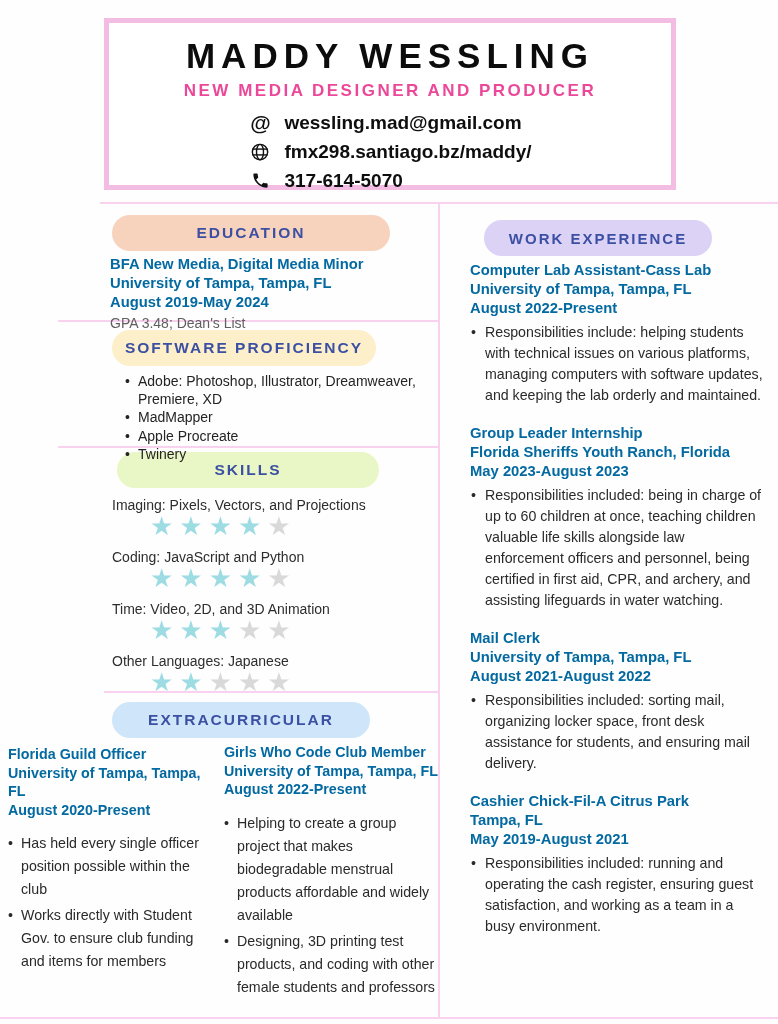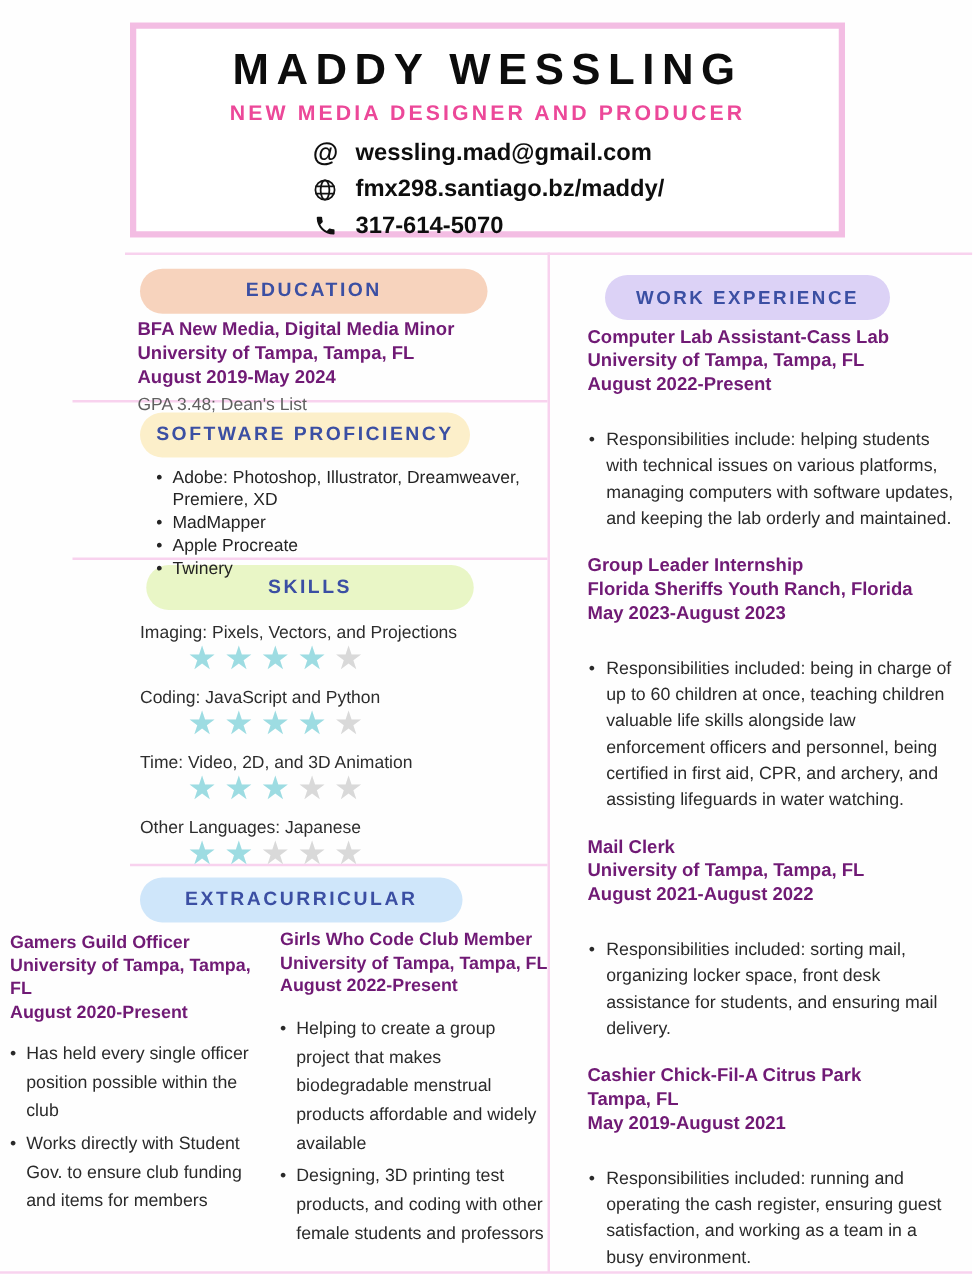--- a/index.html
+++ b/index.html
@@ -42,21 +42,21 @@
 
   
   .pill{position:absolute;height:36px;border-radius:18px;display:flex;align-items:center;justify-content:center;
     font-size:15.5px;font-weight:700;letter-spacing:2px;color:var(--heading-blue);}
   .pill-edu{left:112px;top:215px;width:278px;background:var(--edu-pill);}
   .pill-soft{left:112px;top:330px;width:264px;background:var(--soft-pill);}
   .pill-skills{left:117px;top:452px;width:262px;background:var(--skills-pill);}
   .pill-extra{left:112px;top:702px;width:258px;background:var(--extra-pill);}
   .pill-work{left:484px;top:220px;width:228px;background:var(--work-pill);font-size:15px;}
 
-  .bold-line{font-weight:700;font-size:14.8px;line-height:19px;color:#701a75;}
+  .bold-line{font-weight:700;font-size:14.8px;line-height:19px;color:#0369a1;}
 
   
   .edu-block{position:absolute;left:110px;top:255px;width:330px;}
   .edu-note{font-size:14px;color:var(--text-gray);margin-top:3px;}
 
   
   .soft-list{position:absolute;left:124px;top:373px;width:310px;list-style:none;}
   .soft-list li{position:relative;padding-left:14px;font-size:14px;line-height:17.5px;color:#242424;margin-bottom:1px;}
   .soft-list li::before{content:"•";position:absolute;left:1px;top:0;color:#242424;}
 
@@ -74,21 +74,21 @@
   .extra-col1{left:8px;top:745px;width:207px;}
   .extra-col2{left:224px;top:743px;width:214px;}
   .x-bullets{margin-top:13px;list-style:none;}
   .x-bullets li{position:relative;padding-left:13px;font-size:14.2px;line-height:23px;color:#2a2a2a;margin-bottom:3px;}
   .x-bullets li::before{content:"•";position:absolute;left:0;top:0;color:#2a2a2a;}
   .extra-col .bold-line{font-size:14.3px;line-height:18.5px;}
 
   
   .work-col{position:absolute;left:470px;top:261px;width:296px;}
   .work-entry{margin-bottom:18px;}
-  .w-bullets{margin-top:24px;list-style:none;}
+  .w-bullets{margin-top:4px;list-style:none;}
   .w-bullets li{position:relative;padding-left:15px;font-size:14.2px;line-height:21px;color:#2a2a2a;}
   .w-bullets li::before{content:"•";position:absolute;left:1px;top:0;color:#2a2a2a;}
 </style>
 </head>
 <body>
 
 <div id="page">
 
   <div class="header-box">
     <div class="name">MADDY WESSLING</div>
@@ -160,21 +160,21 @@
       <div class="skill-label">Time: Video, 2D, and 3D Animation</div>
       <div class="stars"><span class="star filled">★</span><span class="star filled">★</span><span class="star filled">★</span><span class="star empty">★</span><span class="star empty">★</span></div>
     </div>
     <div class="skill-group">
       <div class="skill-label">Other Languages: Japanese</div>
       <div class="stars"><span class="star filled">★</span><span class="star filled">★</span><span class="star empty">★</span><span class="star empty">★</span><span class="star empty">★</span></div>
     </div>
   </div>
 
   <div class="extra-col extra-col1">
-    <div class="bold-line">Gamers Guild Officer</div>
+    <div class="bold-line">Florida Guild Officer</div>
     <div class="bold-line">University of Tampa, Tampa, FL</div>
     <div class="bold-line">August 2020-Present</div>
     <ul class="x-bullets">
       <li>Has held every single officer position possible within the club</li>
       <li>Works directly with Student Gov. to ensure club funding and items for members</li>
     </ul>
   </div>
 
   <div class="extra-col extra-col2">
     <div class="bold-line">Girls Who Code Club Member</div>

